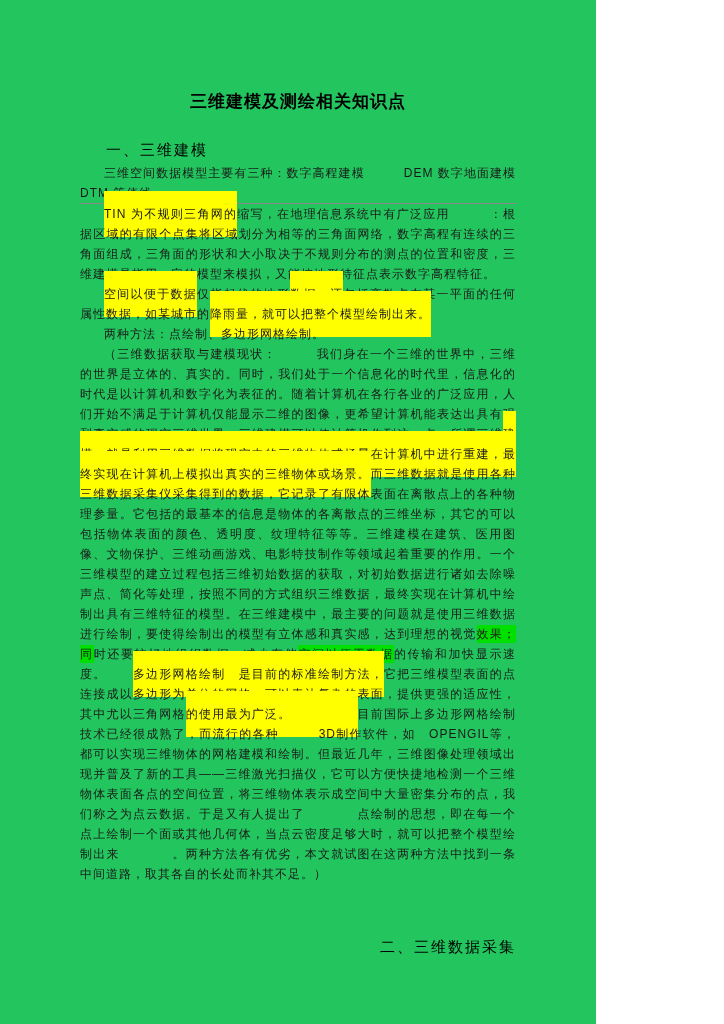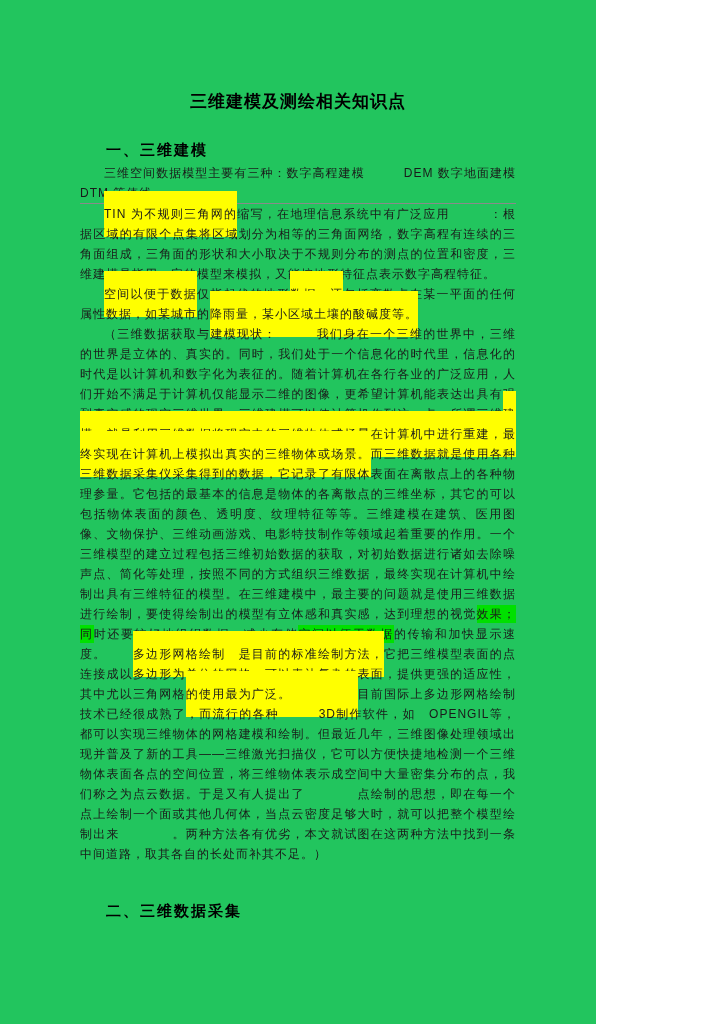--- a/index.html
+++ b/index.html
@@ -22,27 +22,28 @@
     margin: 0 0 26px 0;
     font-size: 17px;
     font-weight: bold;
     text-align: center;
     color: #000;
     letter-spacing: 1px;
   }
   .section-heading {
     margin: 0 0 2px 26px;
     font-size: 15px;
-    font-weight: bold;
+    font-weight: normal;
     color: #000;
     letter-spacing: 2px;
     line-height: 22px;
   }
   .section-heading.second {
-    margin-top: 16px;
+    margin-top: 32px;
+    text-align: right;
   }
   .body-text .para {
     margin: 0;
     font-size: 12px;
     line-height: 20px;
     letter-spacing: 1px;
     text-align: justify;
     text-indent: 2em;
     color: #1a1a1a;
   }
@@ -65,21 +66,22 @@
   <h2 class="section-heading">一、三维建模</h2>
 
   <div class="body-text">
       <p class="para"><span>三维空间数据模型主要有三种：数字高程建模　　　DEM 数字地面建模　 DTM 等值线。</span></p>
     </div>
 
   <div class="divider" style="border-top-color: rgb(138, 138, 138);"></div>
 
   <div class="body-text">
       <p class="para"><span class="hl-yellow">TIN 为不规则三角网的</span><span>缩写，在地理信息系统中有广泛应用　　　：根据区域的有限个点集将区域划分为相等的三角面网络，数字高程有连续的三角面组成，三角面的形状和大小取决于不规则分布的测点的位置和密度，三维建模是指用一定的模型来模拟，又能按地形特征点表示数字高程特征。</span></p>
-      <p class="para"><span class="hl-yellow">空间以便于数据</span><span>仅指起伏的地形</span><span class="hl-yellow">数据，还</span><span>包括离散点在某一平面的任何属性数据，如某城市的</span><span class="hl-yellow">降雨量，某小区域土壤的酸碱度等。</span></p>
+      <p class="para"><span class="hl-yellow">空间以便于数据</span><span>仅指起伏的地形</span><span class="hl-yellow">数据，还</span><span>包括离散点在某一平面的任何属性数据，如某城市的</span><span class="hl-yellow">降雨量，就可以把整个模型绘制出来。</span></p>
+      <p class="para"><span>两种方法：点绘制、多边形网格绘制。</span></p>
       <p class="para"><span>（三维数据获取与建模现状：　　　我们身在一个三维的世界中，三维的世界是立体的、真实的。同时，我们处于一个信息化的时代里，信息化的时代是以计算机和数字化为表征的。随着计算机在各行各业的广泛应用，人们开始不满足于计算机仅能显示二维的图像，更希望计算机能表达出具有强烈真实感的现实三维世界。三维建模可以使计算机作到这一点。所谓三维</span><span class="hl-yellow">建模，就是利用三维数据将现实中的三维物体或场景在计算机中进行重建，最终实现在计算机上模拟出真实的三维物体或场景。</span><span>而三维数据就是使用各种三维数据采集仪采集得到的数据，它记录了有限体表面在离散点上的各种物理参量。它包括的最基本的信息是物体的各离散点的三维坐标，其它的可以包括物体表面的颜色、透明度、纹理特征等等。三维建模在建筑、医用图像、文物保护、三维动画游戏、电影特技制作等领域起着重要的作用。一个三维模型的建立过程包括三维初始数据的获取，对初始数据进行诸如去除噪声点、简化等处理，按照不同的方式组织三维数据，最终实现在计算机中绘制出具有三维特征的模型。在三维建模中，最主要的问题就是使用三维数据进行绘制，要使得绘制出的模型有立体感和真实感，达到理想的视觉</span><span class="hl-green">效果；同</span><span>时还要较好地组织数据，减少存储</span><span class="hl-green">空间以便于数据</span><span>的传输和加快显示速度。　　</span><span class="hl-yellow">多边形网格绘制　是目前的标准绘制方法，</span><span>它把三维模型表面的点连接成以多边形为单位的网格，可以表达复杂的表面，提供更强的适应性，其中尤以三角网格</span><span class="hl-yellow">的使用最为广泛。　　　　　</span><span>目前国际上多边形网格绘制技术已经很成熟了，而流行的各种　　　3D制作软件，如　OPENGIL等，都可以实现三维物体的网格建模和绘制。但最近几年，三维图像处理领域出现并普及了新的工具——三维激光扫描仪，它可以方便快捷地检测一个三维物体表面各点的空间位置，将三维物体表示成空间中大量密集分布的点，我们称之为点云数据。于是又有人提出了　　　　点绘制的思想，即在每一个点上绘制一个面或其他几何体，当点云密度足够大时，就可以把整个模型绘制出来　　　　。两种方法各有优劣，本文就试图在这两种方法中找到一条中间道路，取其各自的长处而补其不足。）</span></p>
     </div>
 
   <div class="para-gap"></div>
 
 
   <h2 class="section-heading second">二、三维数据采集</h2>
 
 </div>
 

